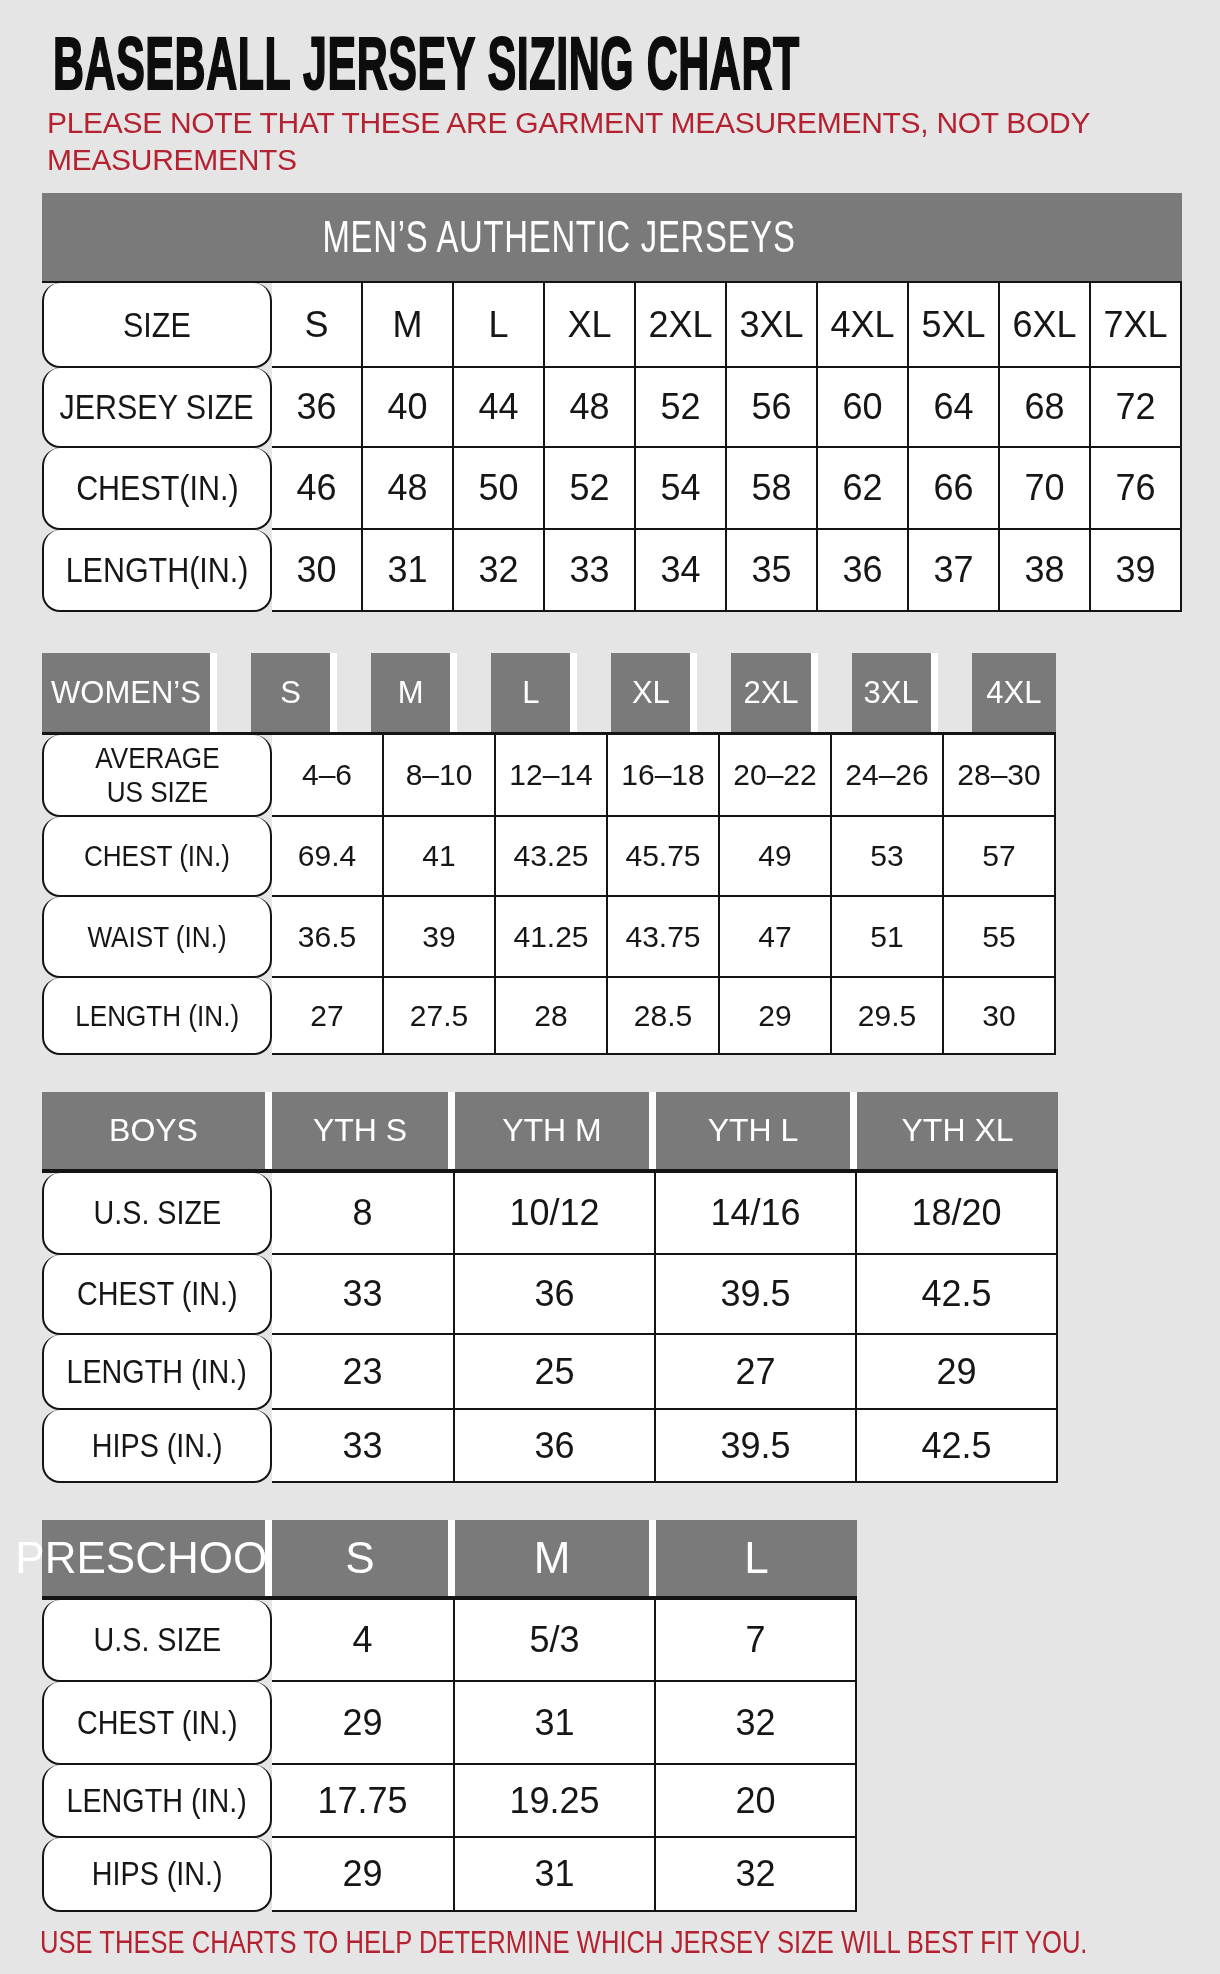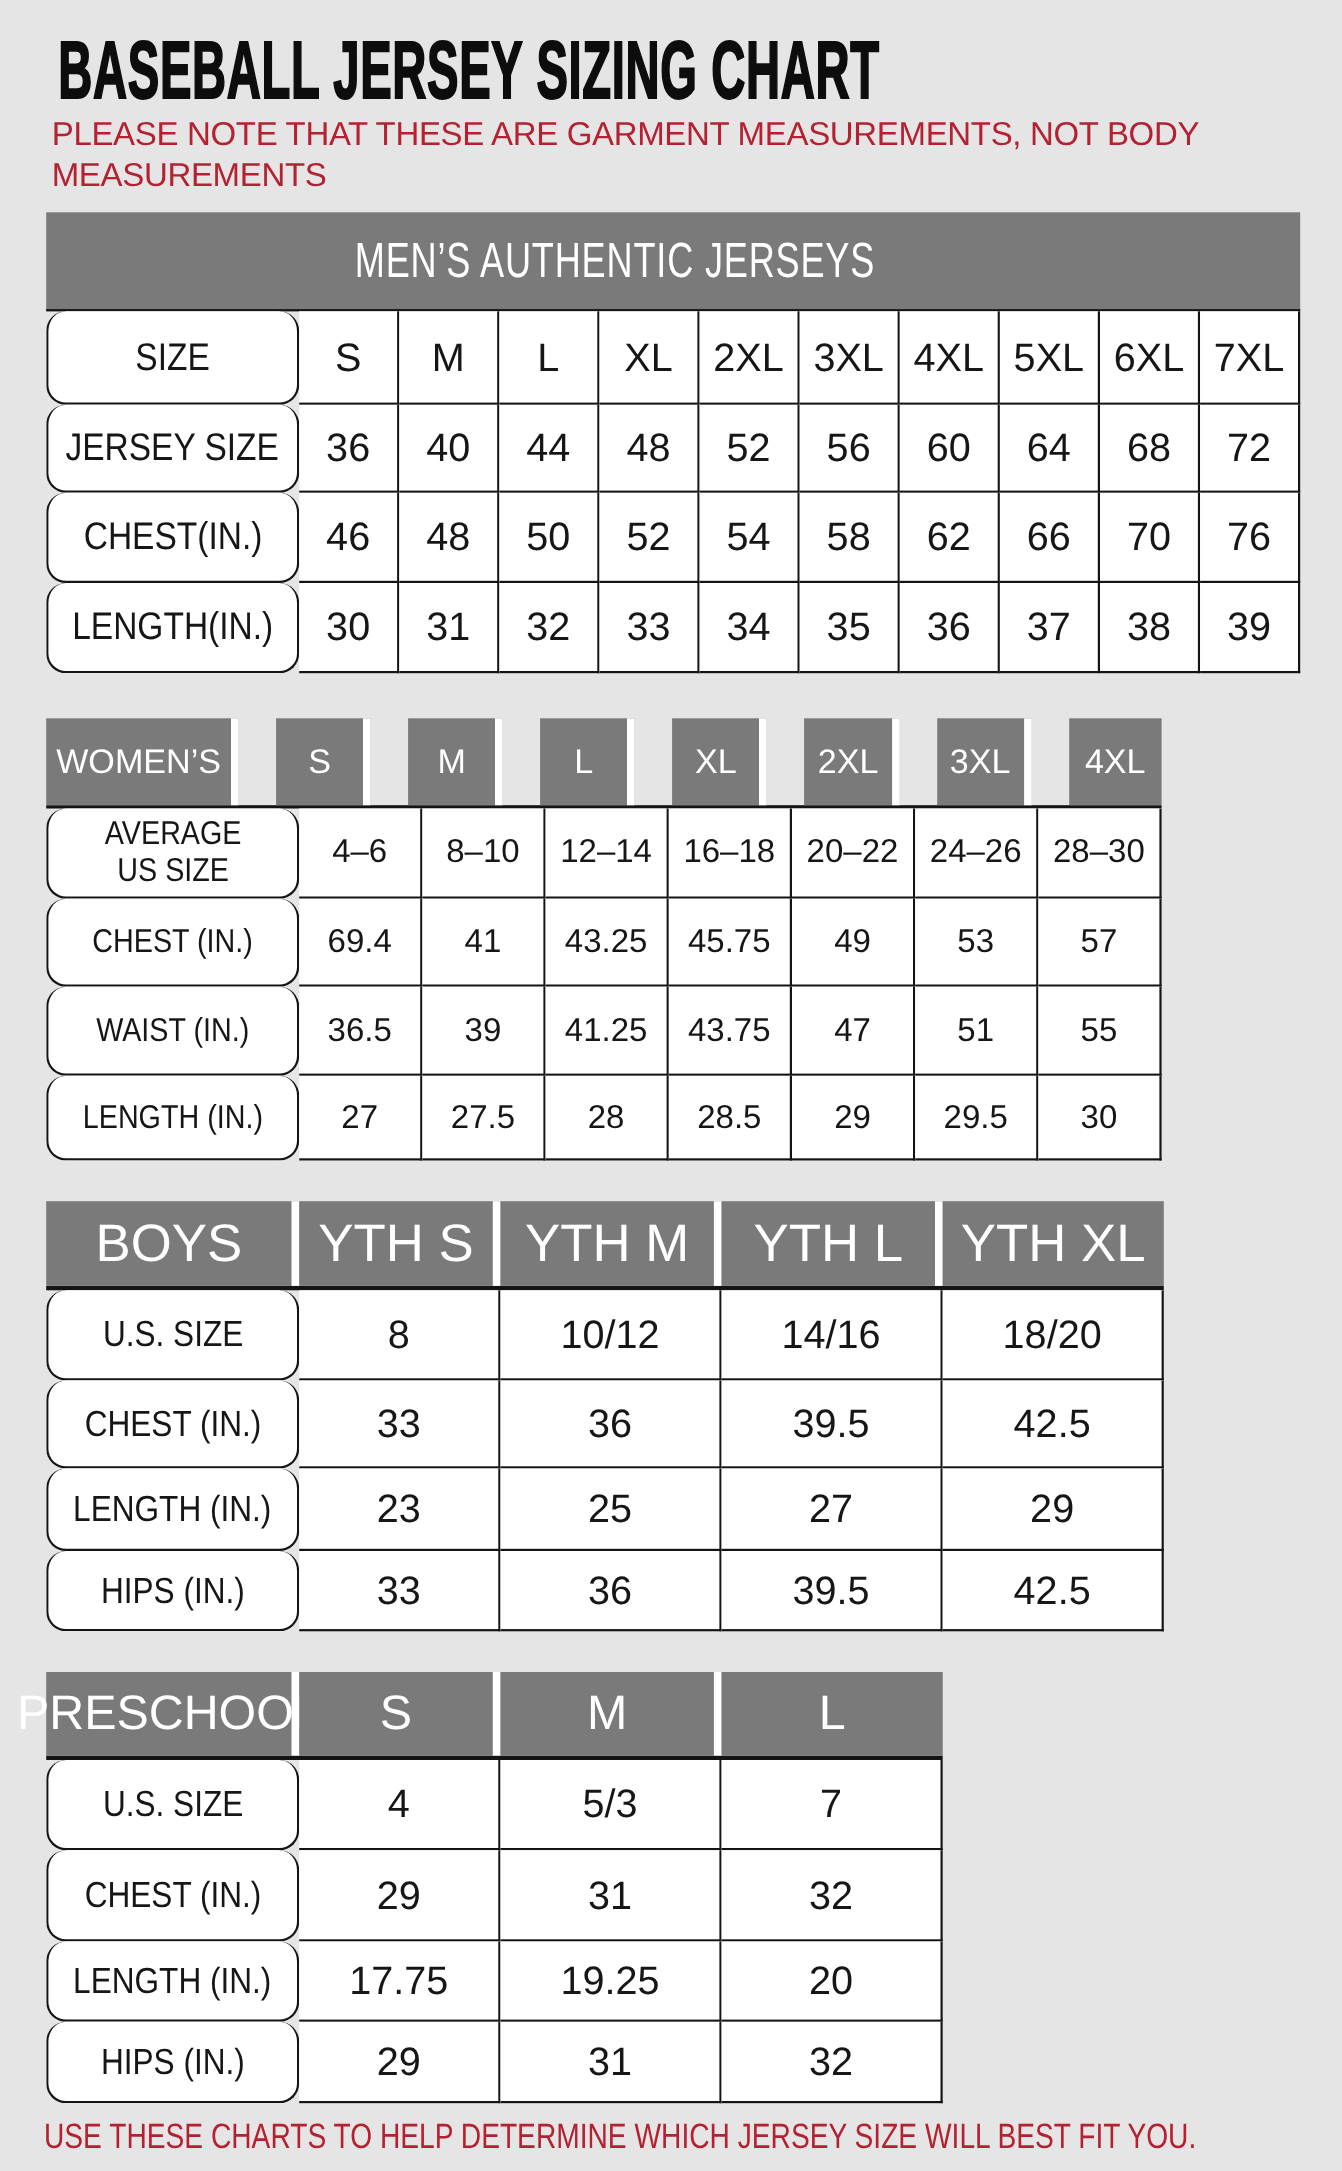--- a/index.html
+++ b/index.html
@@ -44,21 +44,21 @@
   .womens .hr{border-bottom:3px solid #141414;gap:34px;}
   .womens .hr .c{font-size:31px;}
   .womens .lab{font-size:30px;}
   .ww0{width:230px;} .ww{width:112px;}
 
   
   .boys{top:1092px;width:1016px;}
   .preschool{top:1520px;width:815px;}
   .boys .c,.preschool .c{font-size:36px;}
   .boys .hr,.preschool .hr{border-bottom:4px solid #141414;}
-  .boys .hr .c{font-size:48px;}
+  .boys .hr .c{font-size:32px;}
   .preschool .hr .c{font-size:44px;}
   .boys .lab,.preschool .lab{font-size:33px;}
   .bw0{width:230px;} .bw1{width:183px;} .bw{width:201px;} .h85{height:85px;} .h83{height:83px;} .h82{height:82px;}
   .h81{height:81px;} .h80{height:80px;} .h77{height:77px;} .h75{height:75px;}
   .h74{height:74px;} .h73{height:73px;}
   .hr.h82{height:82px;} .hr.h81{height:81px;} .hr.h80{height:80px;}
 </style>
 </head>
 <body>
 

